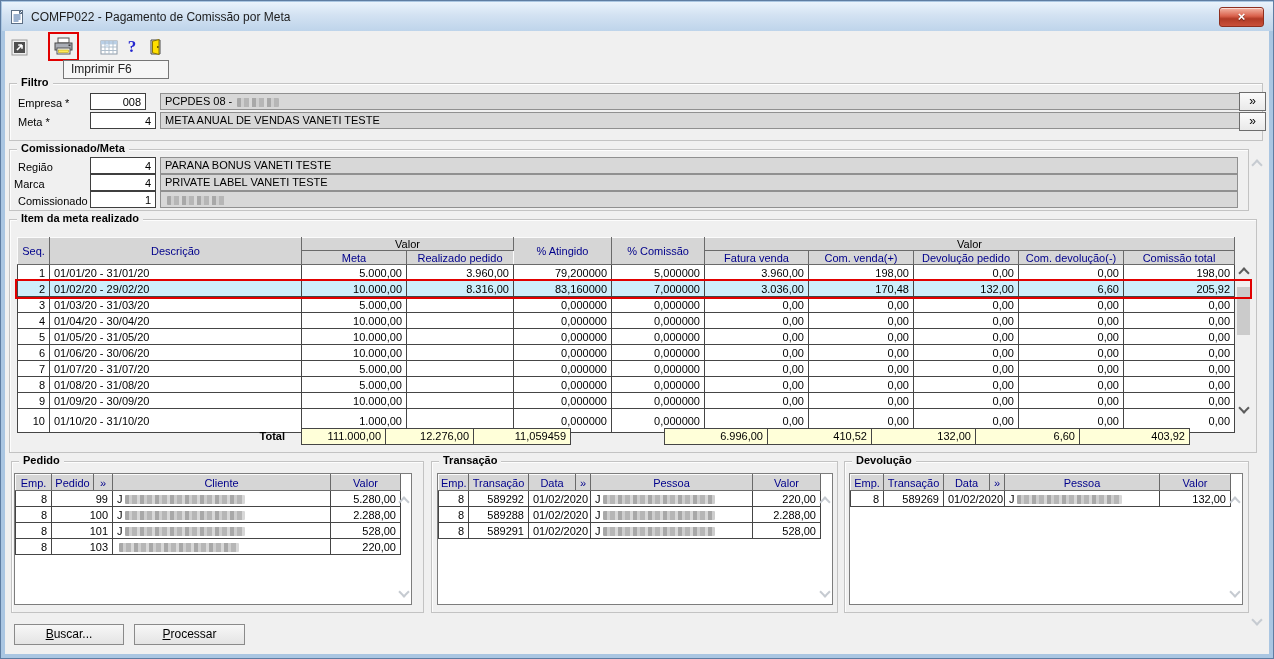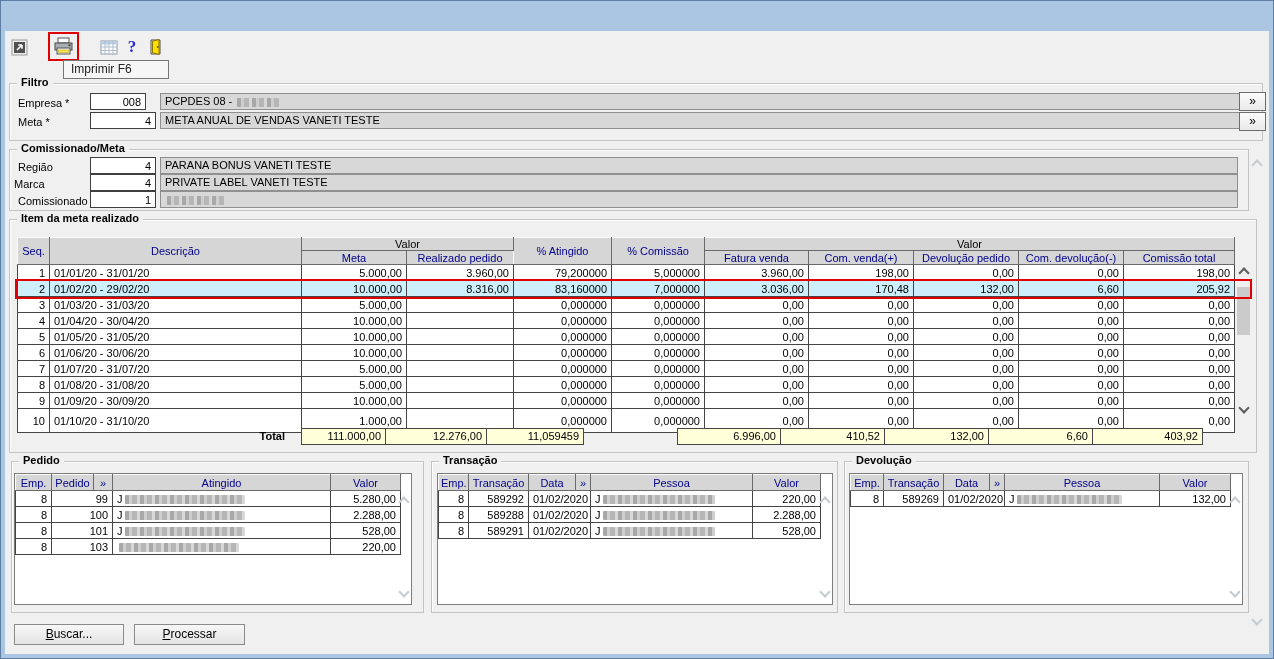--- a/index.html
+++ b/index.html
@@ -59,20 +59,32 @@
   
   .pbtn{position:absolute;height:21px;background:linear-gradient(#f7f7f7,#e4e4e4);border:1px solid #8a8a8a;
     font-size:12px;text-align:center;line-height:19px;}
   u{text-decoration:underline;}
 </style>
 </head>
 <body>
 
 <div id="win">
 
+  <div id="titlebar">
+    <svg width="16" height="16" viewBox="0 0 16 16">
+      <rect x="2.5" y="1.5" width="11" height="13" fill="#fff" stroke="#5d6f85"></rect>
+      <path d="M10.5 1.5 L13.5 4.5 L10.5 4.5 Z" fill="#c9d6e4" stroke="#5d6f85"></path>
+      <line x1="4.5" y1="6" x2="11.5" y2="6" stroke="#3a66a0"></line>
+      <line x1="4.5" y1="8" x2="11.5" y2="8" stroke="#3a66a0"></line>
+      <line x1="4.5" y1="10" x2="11.5" y2="10" stroke="#3a66a0"></line>
+      <line x1="4.5" y1="12" x2="9.5" y2="12" stroke="#3a66a0"></line>
+    </svg>
+    <span id="title-text">COMFP022 - Pagamento de Comissão por Meta</span>
+    <div id="close-btn">×</div>
+  </div>
 
   <div id="content"></div>
 
   <div class="tbtn" style="left:6px;">
     <svg width="17" height="17" viewBox="0 0 17 17">
       <rect x="1" y="1" width="15" height="15" fill="#efefef" stroke="#9a9a9a"></rect>
       <rect x="3" y="3" width="11" height="11" fill="#4f4f4f"></rect>
       <path d="M6 11 L11 6 M11 6 L7.2 6 M11 6 L11 9.8" stroke="#fff" stroke-width="1.6" fill="none"></path>
     </svg>
   </div>
@@ -309,21 +321,21 @@
           <td class="r">0,00</td>
         </tr>
       </tbody>
   </table>
 
   <div id="sel-overlay"></div>
 
   <div id="total-row">
     <div class="tlabel">Total</div>
     <div class="tcell" style="width:85px;margin-left:0;">111.000,00</div>
-    <div class="tcell" style="width:102px;">12.276,00</div>
+    <div class="tcell" style="width:89px;">12.276,00</div>
     <div class="tcell" style="width:98px;padding-left:20px;">11,059459</div>
     <div class="tgap"></div>
     <div class="tcell" style="width:104px;margin-left:0;">6.996,00</div>
     <div class="tcell" style="width:105px;">410,52</div>
     <div class="tcell" style="width:105px;">132,00</div>
     <div class="tcell" style="width:105px;">6,60</div>
     <div class="tcell" style="width:111px;">403,92</div>
   </div>
 
   <div class="chev up" style="left:1239px;top:268px;"></div>
@@ -340,21 +352,21 @@
           <col style="width:42px">
           <col style="width:19px">
           <col style="width:218px">
           <col style="width:70px">
         </colgroup>
       <thead>
           <tr style="height:16px;">
         <th class="hd">Emp.</th>
         <th class="hd">Pedido</th>
         <th class="hd">»</th>
-        <th class="hd">Atingido</th>
+        <th class="hd">Cliente</th>
         <th class="hd">Valor</th>
       </tr>
         </thead>
       <tbody class="dt" id="pedido-rows">
           <tr style="height: 16px;">
             <td class="r">8</td>
             <td colspan="2" class="r">99</td>
             <td class="l"><span>J</span><span class="blur" style="width: 120px;"></span></td>
             <td class="r">5.280,00</td>
           </tr>

